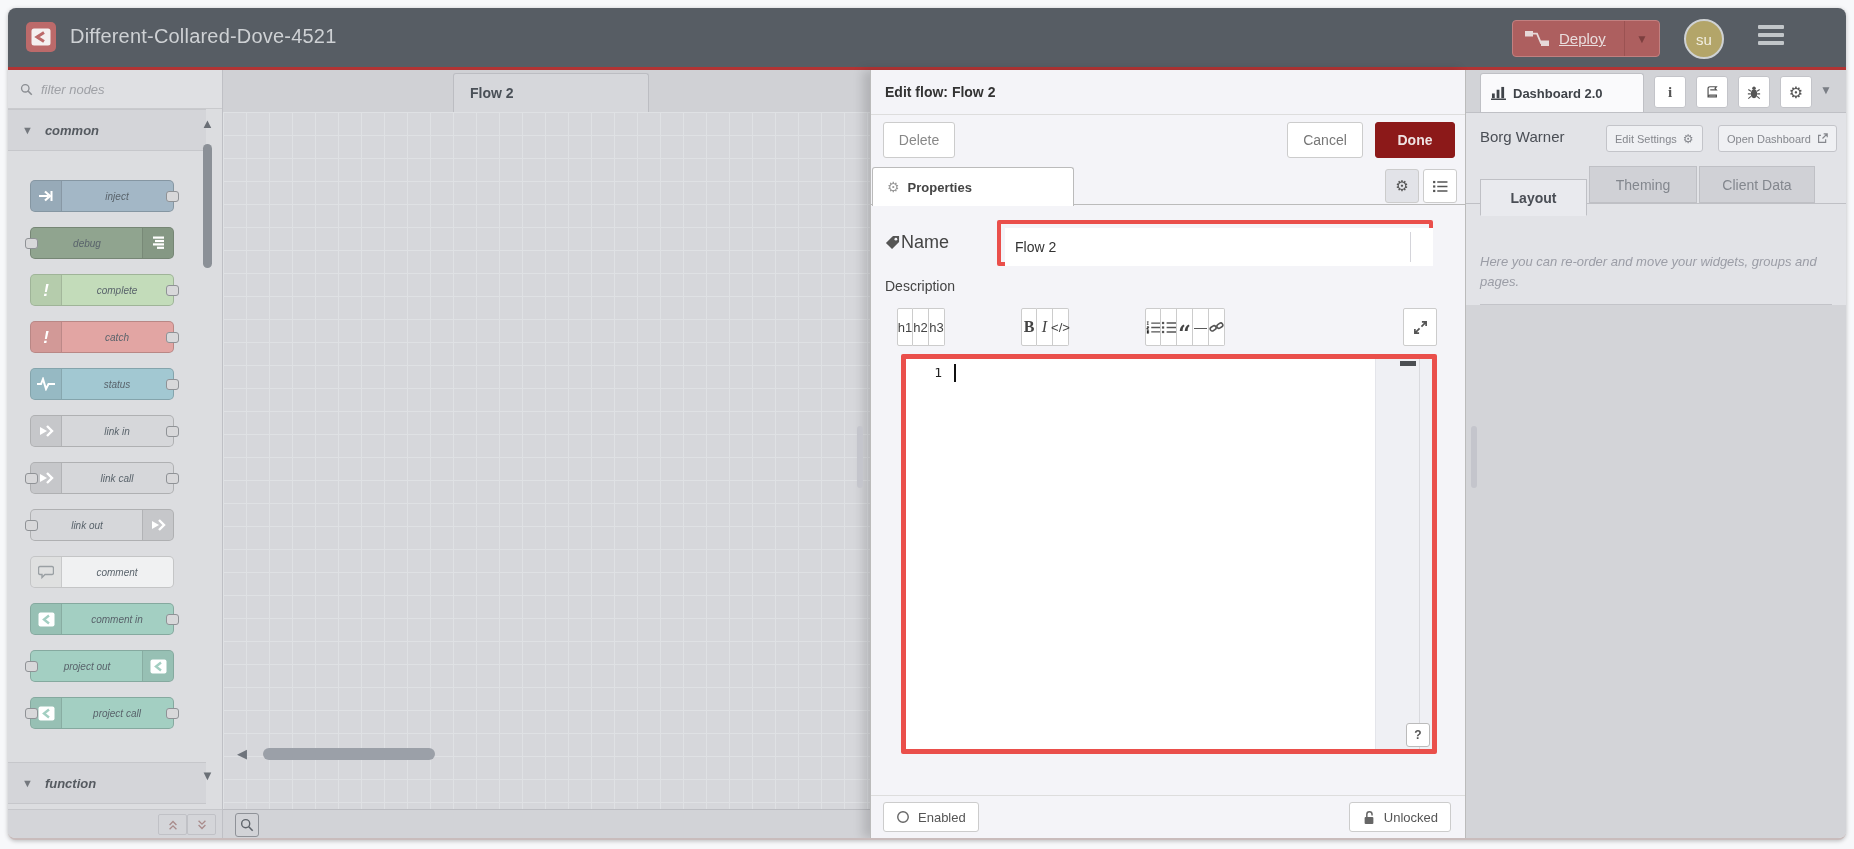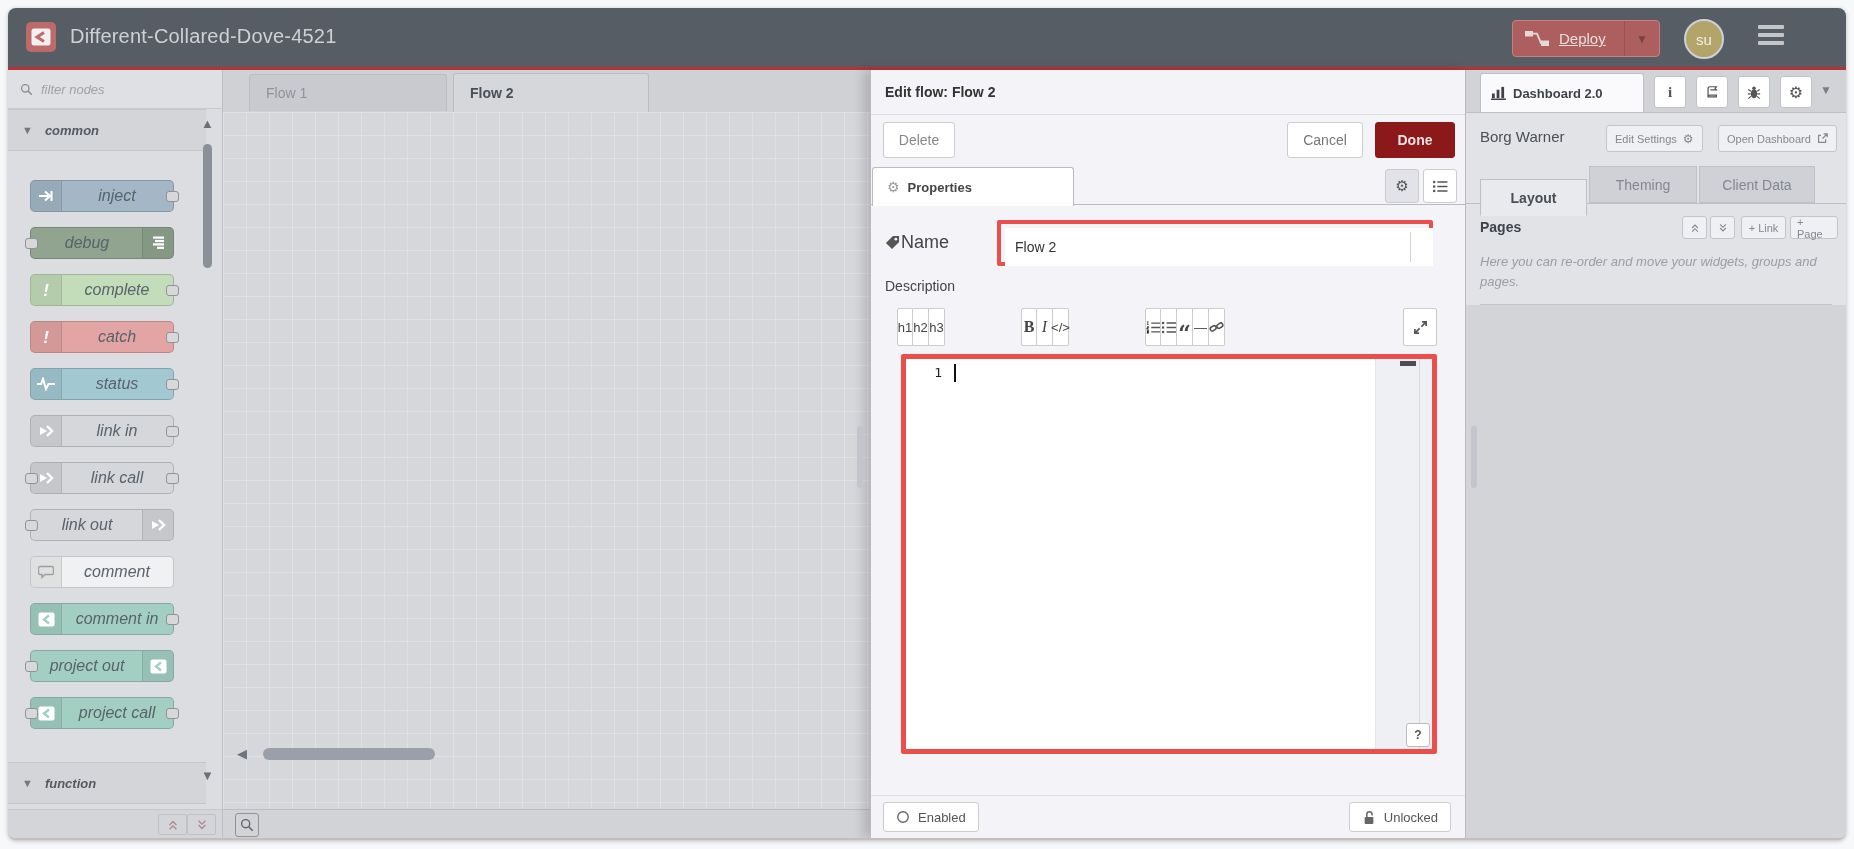--- a/index.html
+++ b/index.html
@@ -26,21 +26,21 @@
   .pal-search{position:absolute;left:0;top:0;width:100%;height:38px;background:#dfe0e3;border-bottom:1px solid #c9cacd;
     display:flex;align-items:center;}
   .pal-search .ph{color:#9fa1a6;font-size:13px;margin-left:8px;}
   .pal-search svg{margin-left:12px;}
   .pal-cat{position:absolute;left:0;width:198px;height:40px;background:#d4d5d9;border-top:1px solid #c6c7cb;
     border-bottom:1px solid #c6c7cb;display:flex;align-items:center;cursor:pointer;}
   .pal-cat .chev{color:#74787e;font-size:11px;margin-left:14px;}
   .pal-cat .clabel{font-weight:bold;font-size:13px;color:#555a60;margin-left:12px;}
   .pnode{position:absolute;left:22px;width:142px;height:30px;border:1px solid rgba(0,0,0,.18);border-radius:5px;cursor:grab;}
   .pnode .nlabel{position:absolute;top:0;height:100%;display:flex;align-items:center;justify-content:center;
-    font-size:16px;color:#59636b;width:calc(100% - 30px);}
+    font-size:10px;color:#59636b;width:calc(100% - 30px);}
   .pnode .istrip{position:absolute;top:0;width:30px;height:100%;background:rgba(0,0,0,.07);
     display:flex;align-items:center;justify-content:center;}
   .pnode .istrip.left{left:0;border-right:1px solid rgba(0,0,0,.10);border-radius:4px 0 0 4px;}
   .pnode .istrip.right{right:0;border-left:1px solid rgba(0,0,0,.10);border-radius:0 4px 4px 0;}
   .port{position:absolute;width:11px;height:9px;background:#d8d8da;border:1px solid #8f9296;border-radius:3px;top:10px;}
   .port.pl{left:-6px;} .port.pr{right:-6px;}
   .pscroll-up{position:absolute;left:193px;top:46px;color:#6a6f76;font-size:13px;}
   .pscroll-thumb{position:absolute;left:195px;top:74px;width:9px;height:124px;background:#8b9097;border-radius:5px;}
   .pscroll-down{position:absolute;left:193px;top:698px;color:#6a6f76;font-size:13px;}
   .pal-footer{position:absolute;left:0;bottom:0;width:100%;height:28px;background:#d4d5d9;border-top:1px solid #c6c7cb;}
@@ -325,23 +325,20 @@
         <div class="pf-btn" style="left:179px">
           <svg width="12" height="12" viewBox="0 0 14 14">
               <path d="M3 2 l4 4 4-4 M3 7 l4 4 4-4" stroke="#a98c8c" stroke-width="1.6" fill="none"></path>
             </svg>
         </div>
       </div>
     </div>
 
     <div class="workspace">
       <div class="tabbar">
-        <div class="wtab inactive" style="left:26px;width:198px">
-          <span>Flow 1</span>
-        </div>
         <div class="wtab active" style="left:230px;width:196px">
           <span>Flow 2</span>
         </div>
       </div>
       <div class="grid"></div>
       <div class="hscroll-arrow">◀</div>
       <div class="hscroll-thumb"></div>
       <div class="ws-footer">
         <div class="zoom-search-btn">
           <svg width="14" height="14" viewBox="0 0 16 16">
@@ -524,33 +521,18 @@
               <path d="M5 3 H2 v9 h9 V8" stroke="#85878d" stroke-width="1.5" fill="none"></path>
               <path d="M7 7 L13 1 M8.5 1 H13 V5.5" stroke="#85878d" stroke-width="1.5" fill="none"></path>
             </svg>
         </div>
       </div>
       <div class="sb-tabs" id="sb-tabs">
           <div class="sb-tab2 active" style="left: 14px; width: 107px; margin-top: 13px;">Layout</div>
           <div class="sb-tab2 off" style="left: 123px; width: 108px;">Theming</div>
           <div class="sb-tab2 off" style="left: 233px; width: 116px;">Client Data</div>
         </div>
-      <div class="sb-pages-row">
-        <div class="sb-pages-label">Pages</div>
-        <div class="pg-btn" style="left:216px;width:25px">
-          <svg width="10" height="10" viewBox="0 0 14 14">
-              <path d="M3 7 l4-4 4 4 M3 12 l4-4 4 4" stroke="#85878d" stroke-width="1.6" fill="none"></path>
-            </svg>
-        </div>
-        <div class="pg-btn" style="left:244px;width:25px">
-          <svg width="10" height="10" viewBox="0 0 14 14">
-              <path d="M3 2 l4 4 4-4 M3 7 l4 4 4-4" stroke="#85878d" stroke-width="1.6" fill="none"></path>
-            </svg>
-        </div>
-        <div class="pg-btn" style="left:275px;width:45px">+ Link</div>
-        <div class="pg-btn" style="left:324px;width:48px">+ Page</div>
-      </div>
       <div class="sb-help">Here you can re-order and move your widgets, groups and pages.</div>
       <div class="sb-divider"></div>
       <div class="sb-empty"></div>
     </div>
   </div>
 </div>
 
 </body></html>

